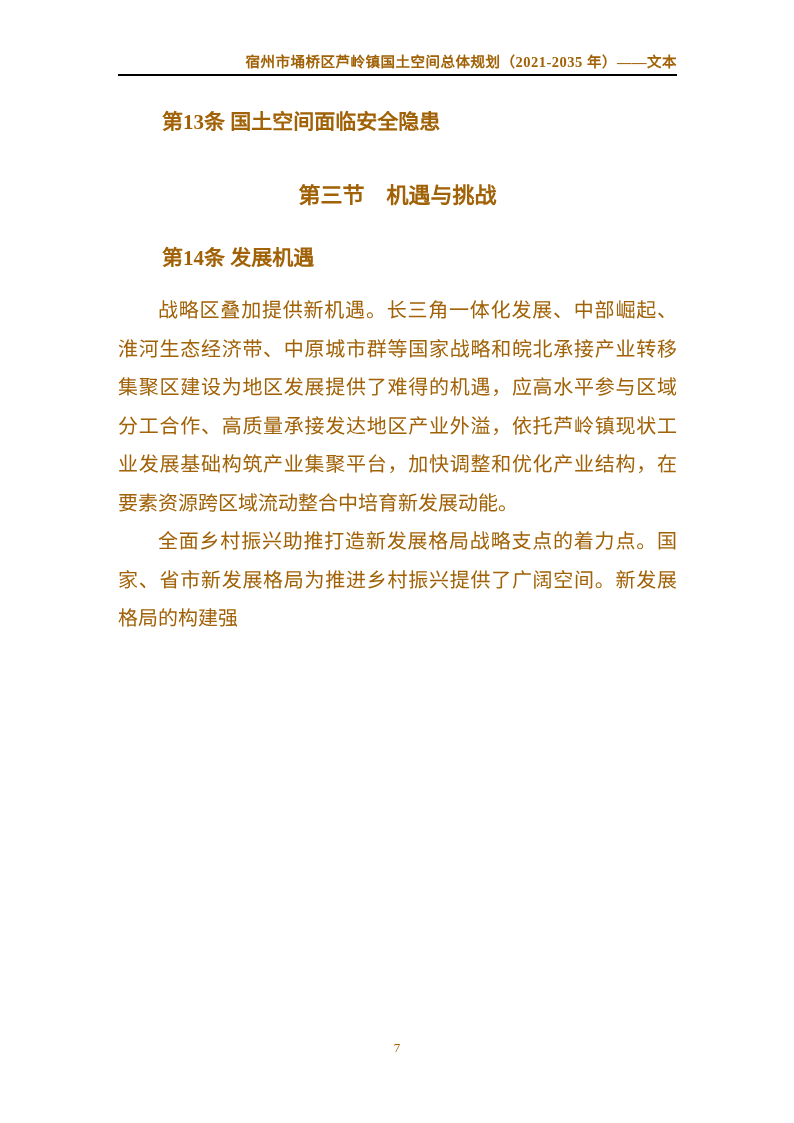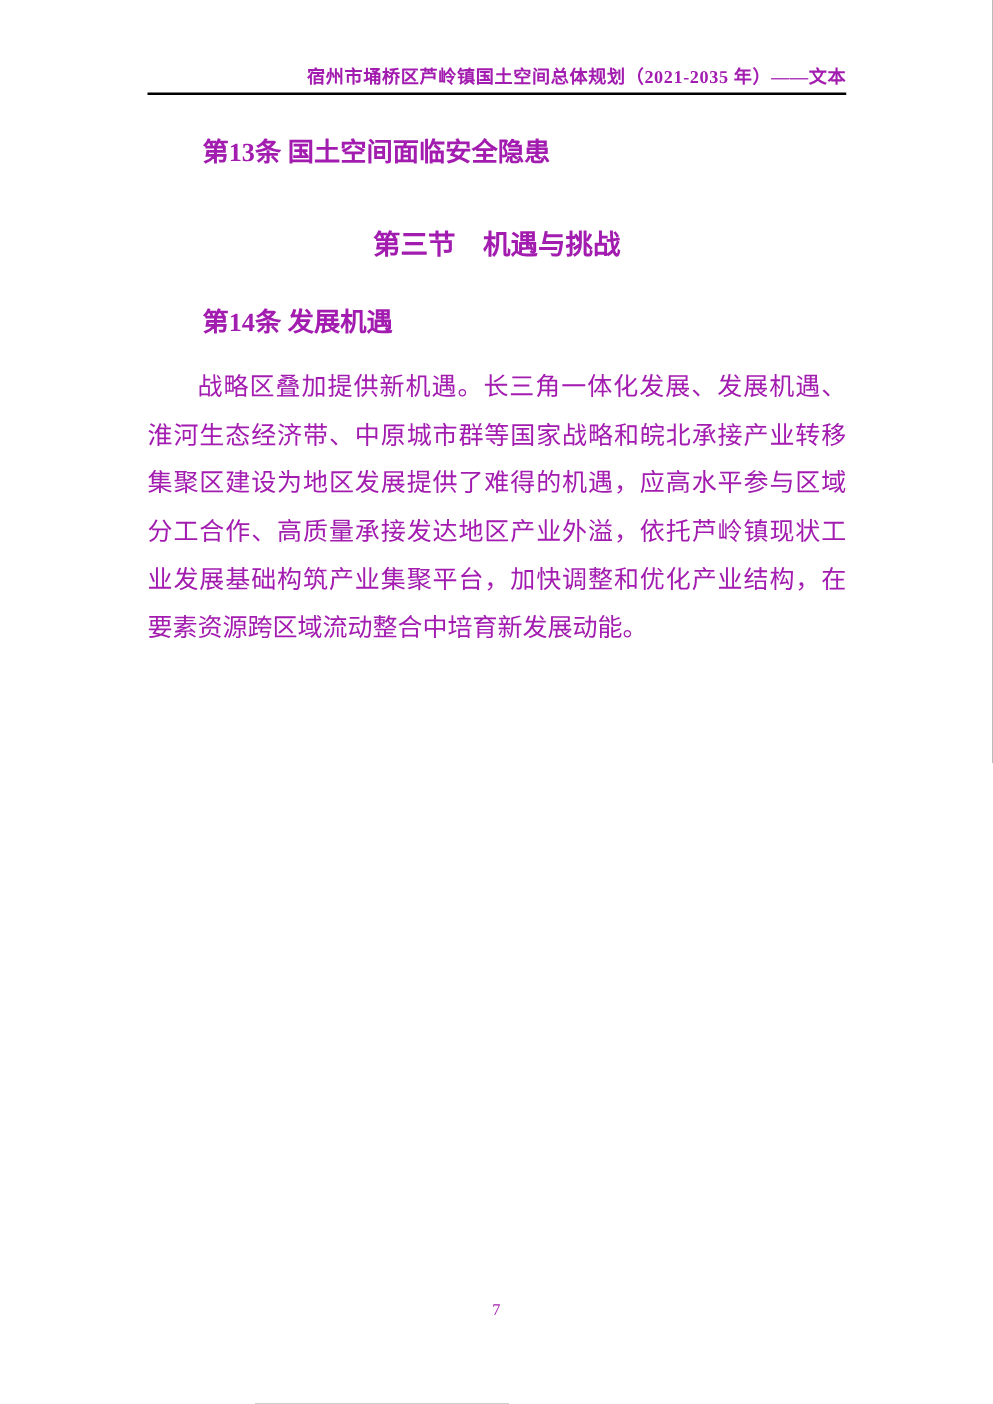--- a/index.html
+++ b/index.html
@@ -3,21 +3,21 @@
 <meta charset="utf-8">
 <style>
   * { margin: 0; padding: 0; box-sizing: border-box; }
   html, body { background: #888; }
   .page {
     position: relative;
     width: 794px;
     height: 1123px;
     margin: 0 auto;
     background: #ffffff;
-    color: #a21caf;
+    color: #a16207;
     font-family: "Liberation Serif", "DejaVu Serif", serif;
     overflow: hidden;
   }
   .inner {
     margin-left: 118px;
     margin-right: 117px;
     padding-top: 53px;
   }
   .page-header {
     text-align: right;
@@ -73,22 +73,23 @@
       <span>宿州市埇桥区芦岭镇国土空间总体规划（2021-2035 年）——文本</span>
     </div>
 
     <h2 class="article-heading">第13条 国土空间面临安全隐患</h2>
 
 
     <h1 class="section-heading">第三节　机遇与挑战</h1>
 
     <h2 class="article-heading article-heading-2">第14条 发展机遇</h2>
 
-    <p class="body-para para-group-first">战略区叠加提供新机遇。长三角一体化发展、发展机遇、淮河生态经济带、中原城市群等国家战略和皖北承接产业转移集聚区建设为地区发展提供了难得的机遇，应高水平参与区域分工合作、高质量承接发达地区产业外溢，依托芦岭镇现状工业发展基础构筑产业集聚平台，加快调整和优化产业结构，在要素资源跨区域流动整合中培育新发展动能。</p>
+    <p class="body-para para-group-first">战略区叠加提供新机遇。长三角一体化发展、中部崛起、淮河生态经济带、中原城市群等国家战略和皖北承接产业转移集聚区建设为地区发展提供了难得的机遇，应高水平参与区域分工合作、高质量承接发达地区产业外溢，依托芦岭镇现状工业发展基础构筑产业集聚平台，加快调整和优化产业结构，在要素资源跨区域流动整合中培育新发展动能。</p>
 
 
+    <p class="body-para">全面乡村振兴助推打造新发展格局战略支点的着力点。国家、省市新发展格局为推进乡村振兴提供了广阔空间。新发展格局的构建强</p>
 
   </div>
 
   <div class="page-footer">
     <span>7</span>
   </div>
 </div>
 
 </body></html>

